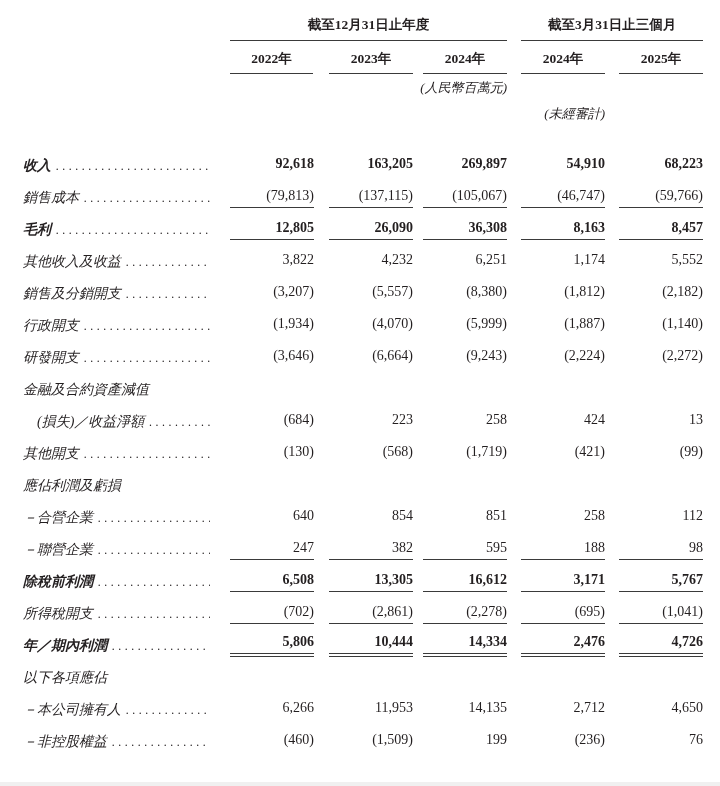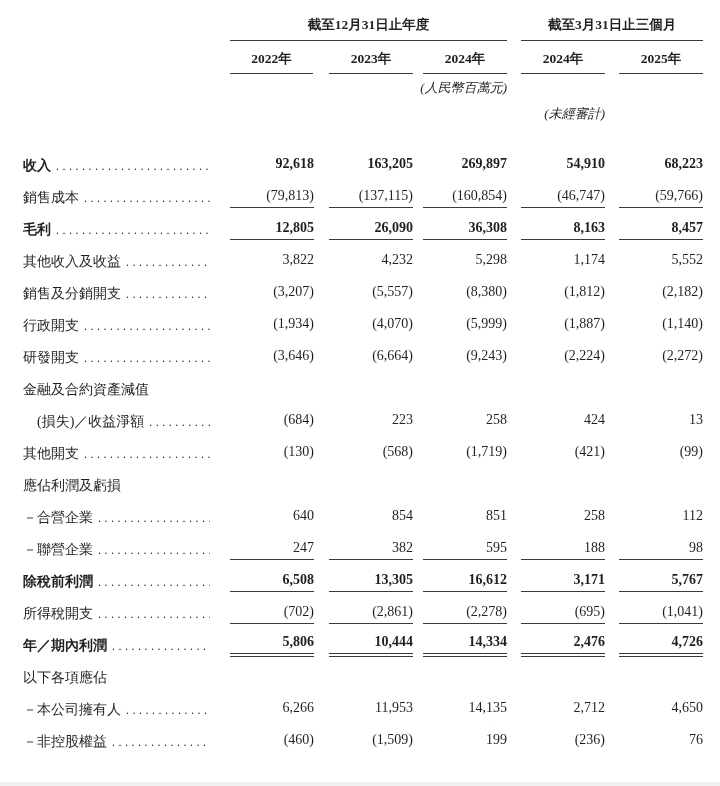--- a/index.html
+++ b/index.html
@@ -59,21 +59,21 @@
     text-align: right;
     vertical-align: bottom;
     padding-bottom: 3px;
     white-space: nowrap;
   }
   tr.head-spacer { height: 24px; }
 
   
   tr.row { height: 32px; }
   td.lbl { font-size: 14px; padding-right: 20px; }
-  td.lbl .lblrow { display: flex; align-items: baseline; padding-left: 23px; }
+  td.lbl .lblrow { display: flex; align-items: baseline; padding-left: 23px; font-style: italic; }
   td.lbl.indent .lblrow { padding-left: 37px; }
   .t { white-space: nowrap; }
   .dots {
     flex: 1;
     overflow: hidden;
     white-space: nowrap;
     margin-left: 5px;
     font-size: 12px;
     letter-spacing: 3.5px;
     color: #231f20;
@@ -169,21 +169,21 @@
         </tr>
         <tr class="row rule">
           <td class="lbl">
             <div class="lblrow">
               <span class="t">銷售成本</span>
               <span class="dots"></span>
             </div>
           </td>
           <td class="numcell"><span class="num">(79,813)</span></td>
           <td class="numcell"><span class="num">(137,115)</span></td>
-          <td class="numcell"><span class="num">(160,854)</span></td>
+          <td class="numcell"><span class="num">(105,067)</span></td>
           <td></td>
           <td class="numcell"><span class="num">(46,747)</span></td>
           <td class="numcell"><span class="num">(59,766)</span></td>
         </tr>
         <tr class="row bold rule">
           <td class="lbl">
             <div class="lblrow">
               <span class="t">毛利</span>
               <span class="dots"></span>
             </div>
@@ -197,21 +197,21 @@
         </tr>
         <tr class="row">
           <td class="lbl">
             <div class="lblrow">
               <span class="t">其他收入及收益</span>
               <span class="dots"></span>
             </div>
           </td>
           <td class="numcell"><span class="num">3,822</span></td>
           <td class="numcell"><span class="num">4,232</span></td>
-          <td class="numcell"><span class="num">5,298</span></td>
+          <td class="numcell"><span class="num">6,251</span></td>
           <td></td>
           <td class="numcell"><span class="num">1,174</span></td>
           <td class="numcell"><span class="num">5,552</span></td>
         </tr>
         <tr class="row">
           <td class="lbl">
             <div class="lblrow">
               <span class="t">銷售及分銷開支</span>
               <span class="dots"></span>
             </div>

